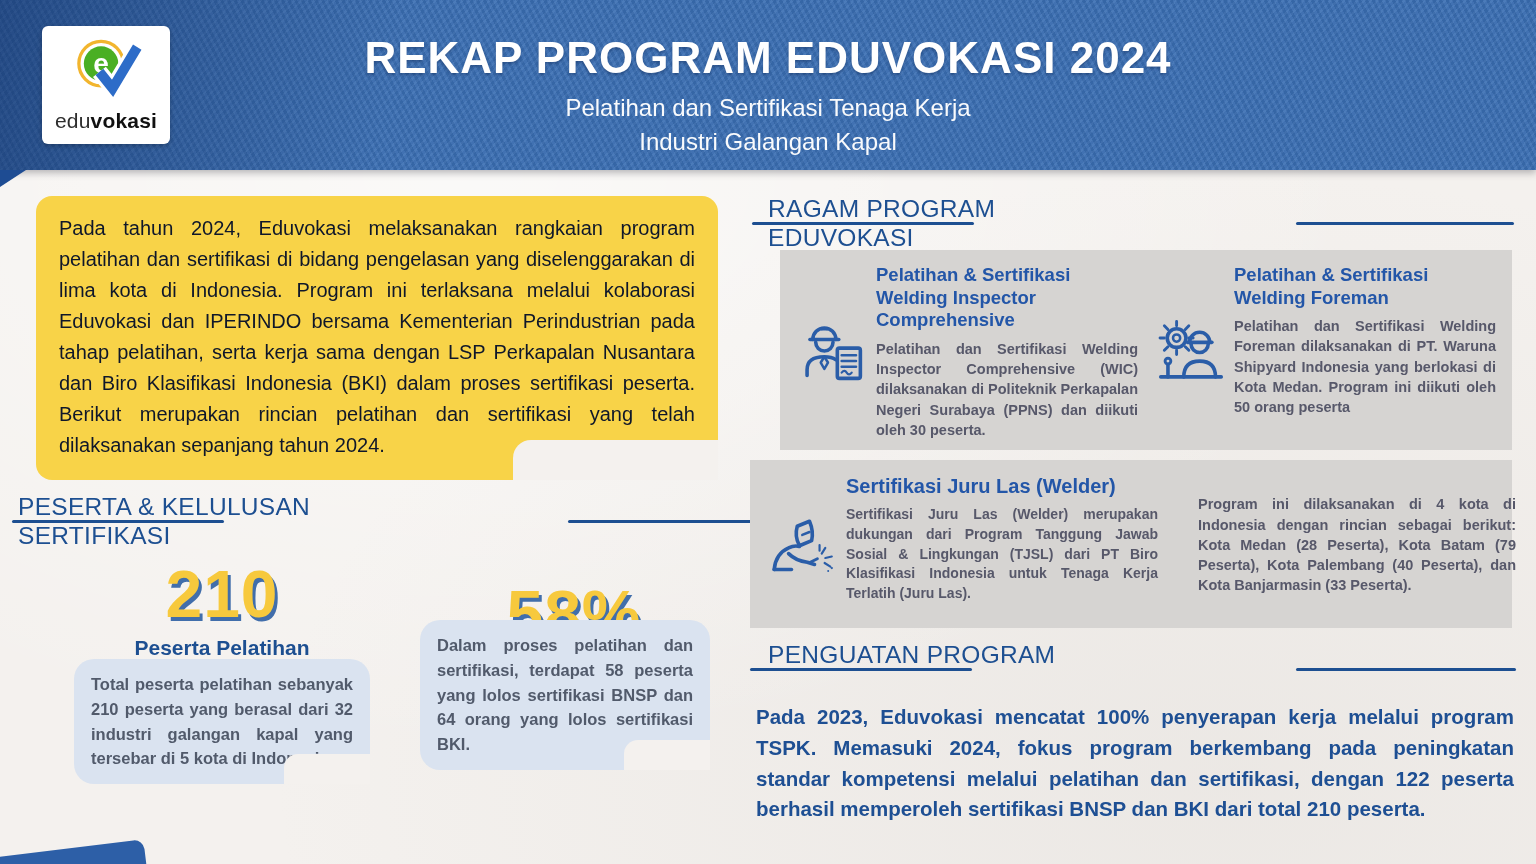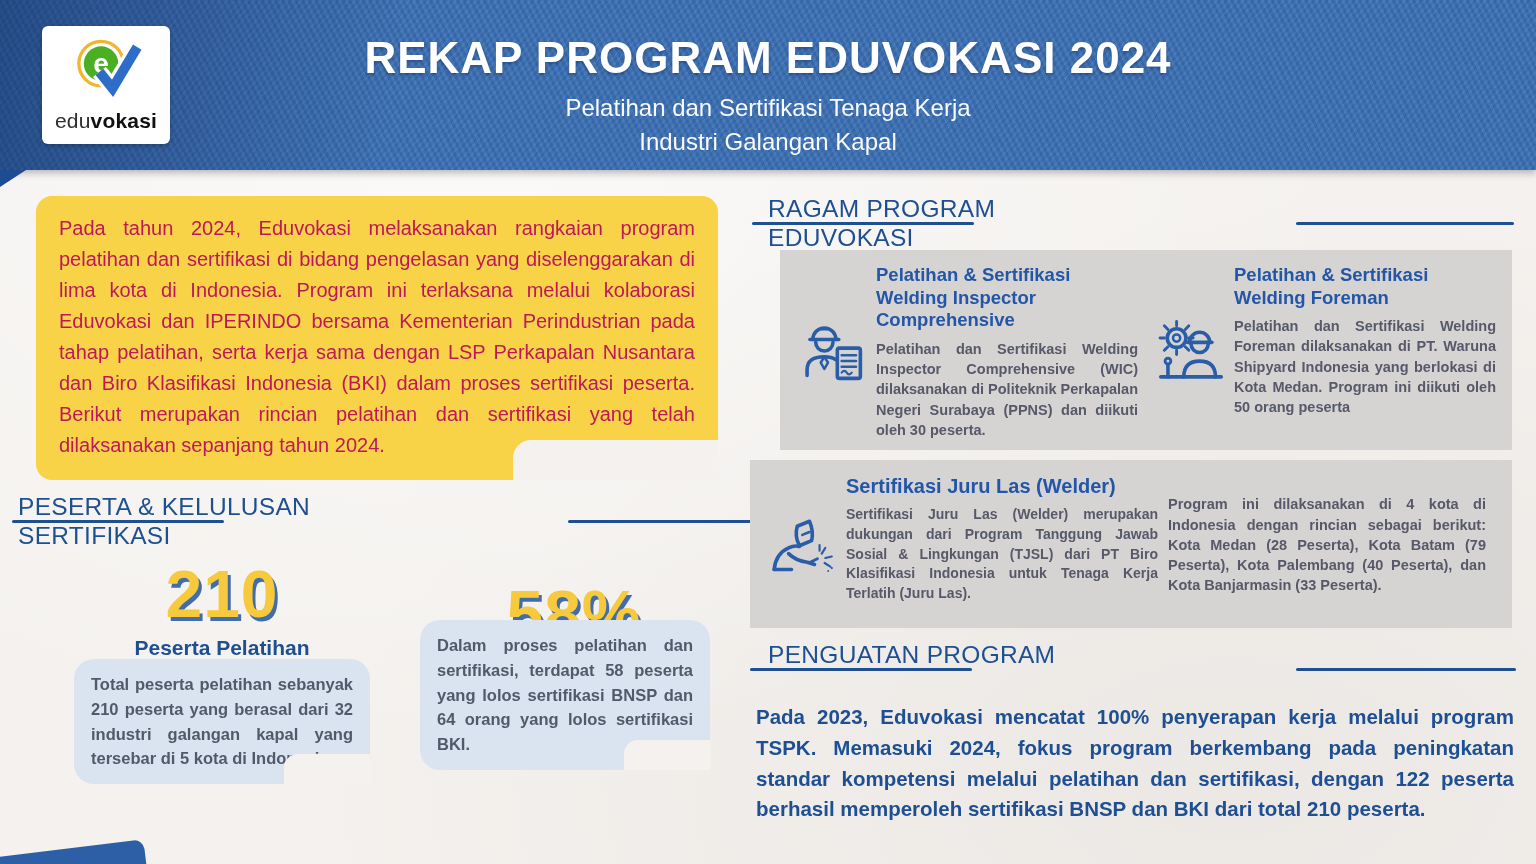--- a/index.html
+++ b/index.html
@@ -43,21 +43,21 @@
     font-size:44px; font-weight:800; letter-spacing:1px;
     text-shadow:0 2px 3px rgba(10,30,70,.35);
   }
   .header-subtitle { font-size:24px; font-weight:400; line-height:1.42; margin-top:8px; opacity:.97; }
 
   
   .intro {
     position:absolute; left:36px; top:196px; width:682px;
     background:#f8d348; border-radius:16px;
     padding:17px 23px 19px 23px;
-    font-size:20px; font-weight:500; color:#be185d;
+    font-size:20px; font-weight:500; color:#0f172a;
     text-align:justify; line-height:1.55;
   }
   .intro::after {
     content:""; position:absolute; right:0; bottom:0;
     width:205px; height:40px; background:#f4f1ee;
     border-top-left-radius:18px;
   }
 
   
   .sec-heading {
@@ -87,21 +87,21 @@
   
   .card {
     position:absolute; background:#d6d4d2;
     display:flex; align-items:flex-start; padding:14px 16px 12px 10px;
   }
   .icon-col { flex:0 0 86px; display:flex; justify-content:center; align-items:center; align-self:center; }
   .icon-col svg { width:72px; height:78px; }
   .card-title { font-size:18.5px; font-weight:800; color:#2356a8; line-height:1.22; margin-bottom:7px; }
   .card-body { font-size:14.5px; font-weight:700; color:#57586a; text-align:justify; line-height:1.4; }
   .card3-left { flex:0 0 312px; }
-  .card3-right { flex:0 0 318px; margin-left:10px; align-self:center; }
+  .card3-right { flex:0 0 318px; margin-left:40px; align-self:center; }
 
   
   .growth-body {
     position:absolute; left:756px; top:702px; width:758px;
     font-size:20.5px; font-weight:700; color:#1e4f93;
     text-align:justify; line-height:1.5;
   }
 
   .corner-sliver {
     position:absolute; left:-34px; bottom:-20px; width:180px; height:34px;

